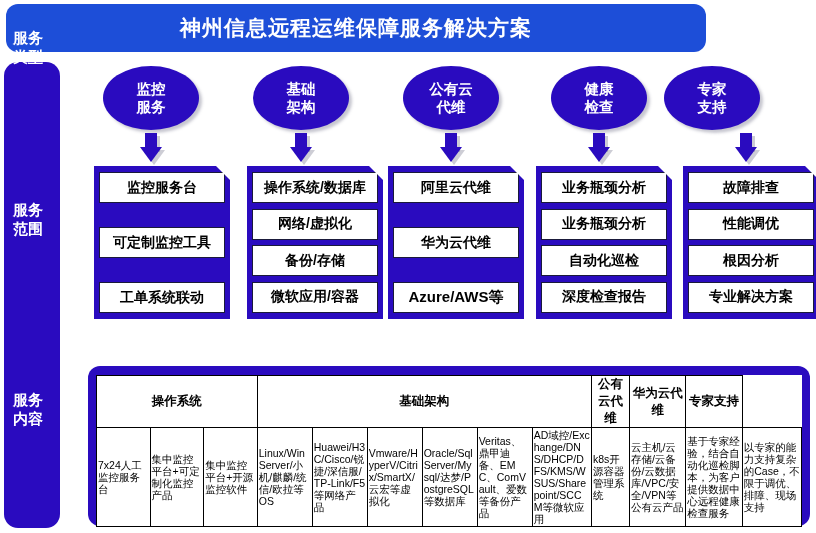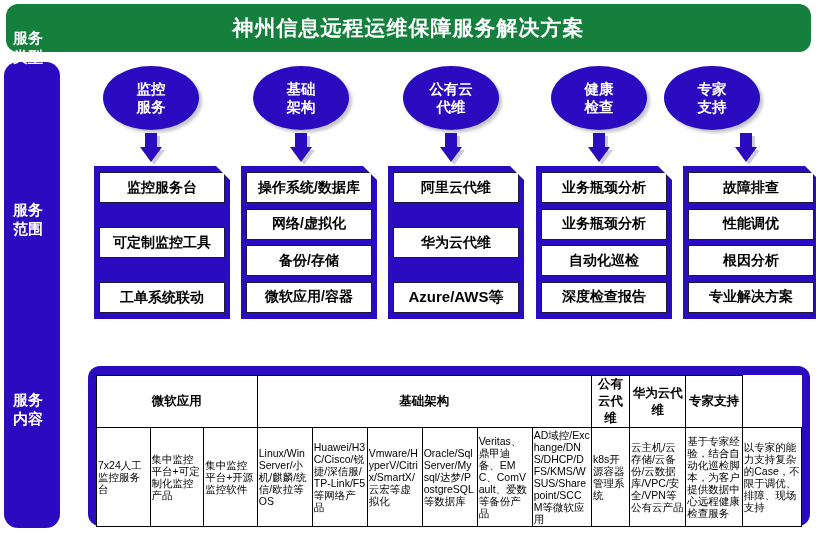--- a/index.html
+++ b/index.html
@@ -6,22 +6,22 @@
   html, body {
     width: 816px; height: 533px;
     background: #ffffff;
     font-family: "Liberation Sans", "DejaVu Sans", sans-serif;
     overflow: hidden;
   }
   #root { position: relative; width: 816px; height: 533px; }
 
   
   .title-banner {
-    position: absolute; left: 6px; top: 4px; width: 805px; height: 48px;
-    background: #15803d;
+    position: absolute; left: 6px; top: 4px; width: 700px; height: 48px;
+    background: #1d4ed8;
     border-radius: 12px;
     display: flex; align-items: center; justify-content: center;
     color: #ffffff;
     font-size: 21px; font-weight: bold; letter-spacing: 1px;
   }
 
   
   .rail {
     position: absolute; left: 4px; top: 62px; width: 56px; height: 466px;
     background: #2A0BBF;
@@ -215,21 +215,21 @@
       <div class="shaft"></div>
       <div class="head"></div>
   </div>
 
   <div class="scope-box" style="left:94px">
     <div class="scope-row">监控服务台</div>
     <div class="scope-row">可定制监控工具</div>
     <div class="scope-row">工单系统联动</div>
   </div>
 
-  <div class="scope-box" style="left:241px">
+  <div class="scope-box" style="left:247px">
     <div class="scope-row">操作系统/数据库</div>
     <div class="scope-row">网络/虚拟化</div>
     <div class="scope-row">备份/存储</div>
     <div class="scope-row">微软应用/容器</div>
   </div>
 
   <div class="scope-box" style="left:388px">
     <div class="scope-row">阿里云代维</div>
     <div class="scope-row">华为云代维</div>
     <div class="scope-row latin">Azure/AWS等</div>
@@ -261,21 +261,21 @@
         <col style="width:7.8%">
           <col style="width:7.8%">
           <col style="width:8.4%">
         <col style="width:5.4%">
         <col style="width:8.0%">
           <col style="width:8.0%">
           <col style="width:8.4%">
       </colgroup>
       <thead>
         <tr>
-          <th colspan="3">微软应用</th>
+          <th colspan="3">操作系统</th>
           <th colspan="6">基础架构</th>
           <th>公有云代维</th>
           <th>华为云代维</th>
           <th>专家支持</th>
         </tr>
       </thead>
       <tbody>
         <tr>
           <td class="c-mid">7x24人工监控服务台</td>
           <td class="c-mid">集中监控平台+可定制化监控产品</td>

